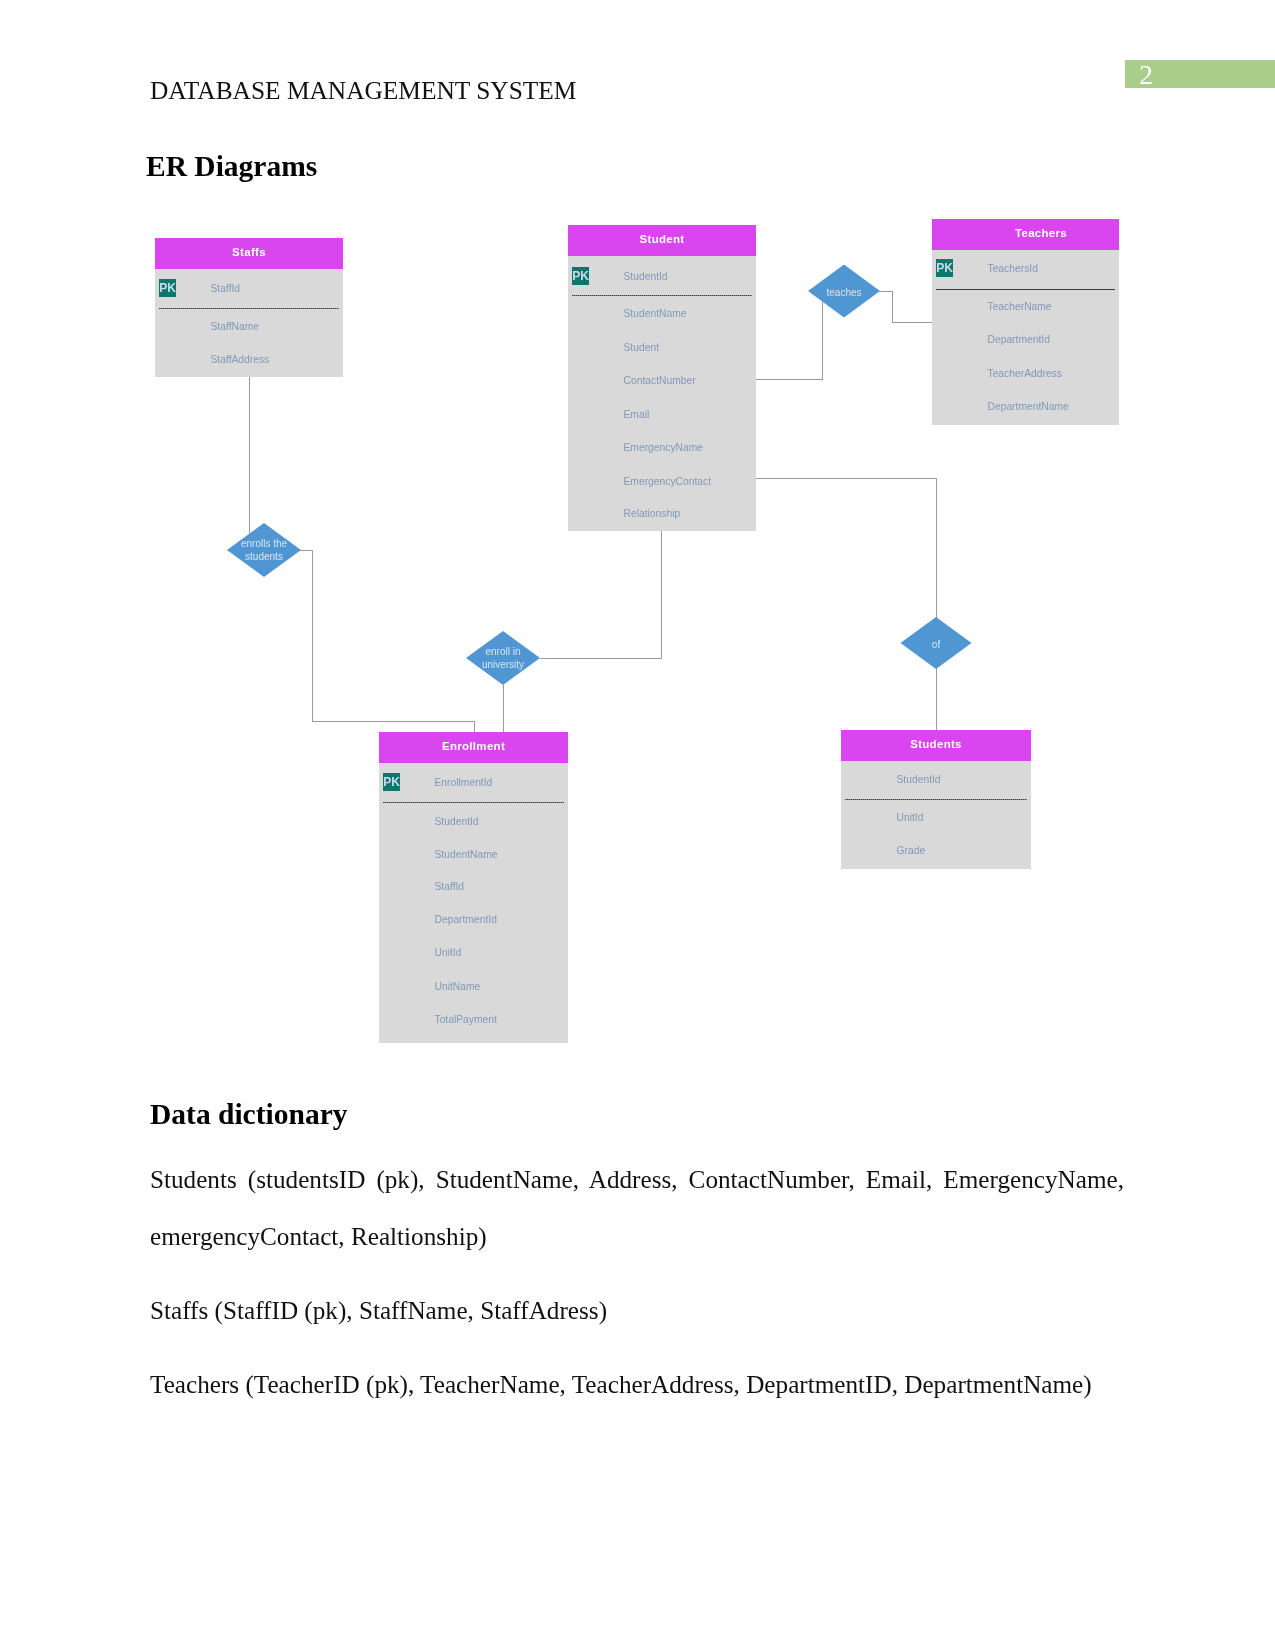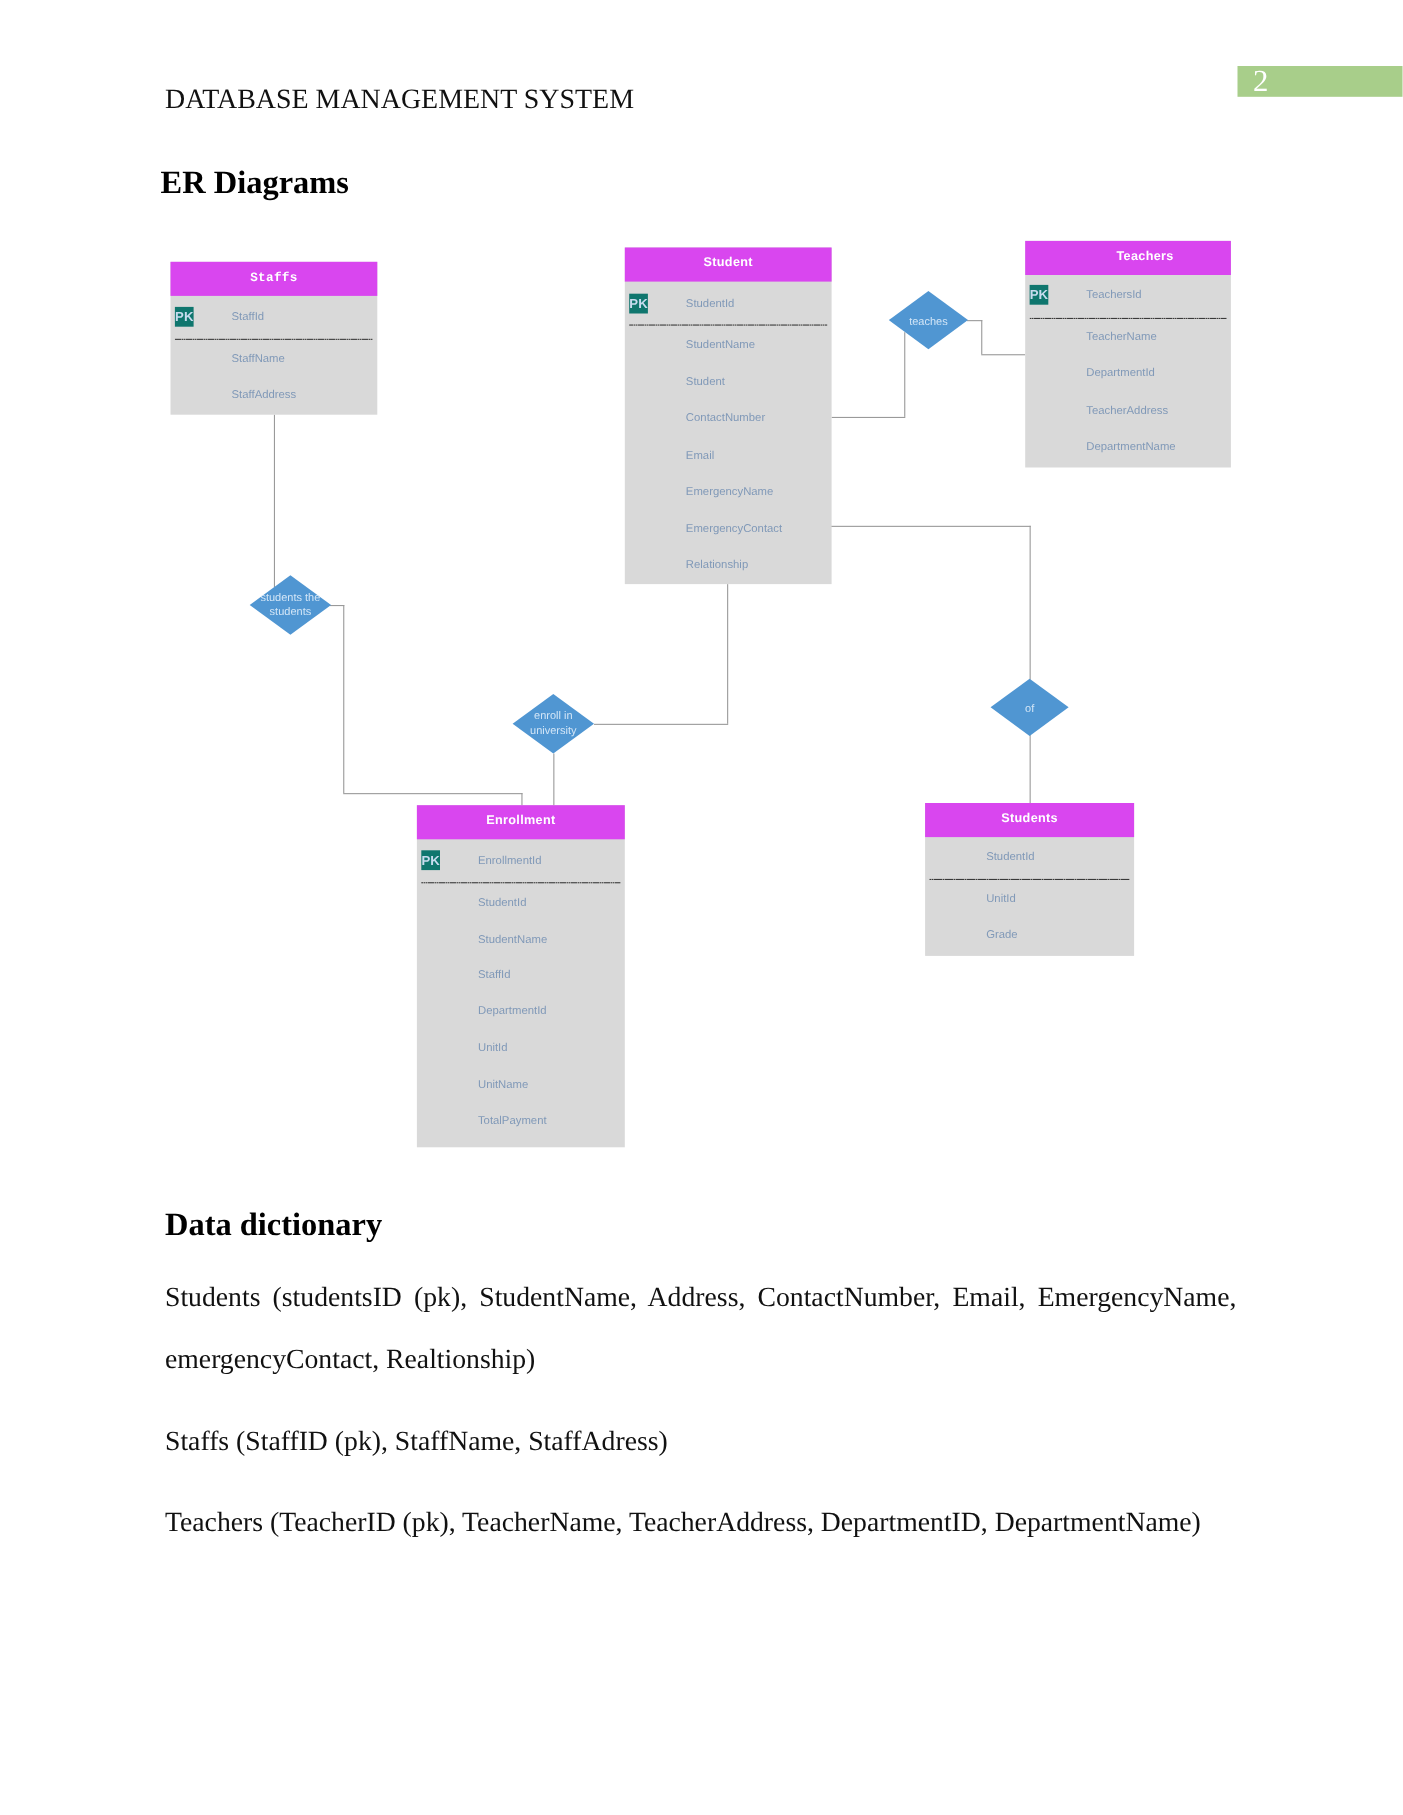--- a/index.html
+++ b/index.html
@@ -61,21 +61,21 @@
       <div class="vline" style="left:661px;top:531px;height:127px;"></div>
       <div class="hline" style="left:756px;top:379px;width:67px;"></div>
       <div class="vline" style="left:822px;top:302px;height:77px;"></div>
       <div class="hline" style="left:879px;top:291px;width:14px;"></div>
       <div class="vline" style="left:892px;top:291px;height:31px;"></div>
       <div class="hline" style="left:892px;top:322px;width:40px;"></div>
       <div class="hline" style="left:752px;top:478px;width:185px;"></div>
       <div class="vline" style="left:936px;top:478px;height:140px;"></div>
       <div class="vline" style="left:936px;top:667px;height:64px;"></div>
       <div class="entity" style="left:155px;top:238px;width:188px;height:139px;">
-        <div class="ehead" style="height:31px;font-family:Liberation Mono, monospace;">
+        <div class="ehead" style="height:31px;">
           <span>Staffs</span>
         </div>
       </div>
       <div class="pk" style="left:159px;top:279px;">
         <span>PK</span>
       </div>
       <div class="sep" style="left:159px;top:308px;width:180px;"></div>
       <div class="attr" style="left:210.5px;top:282px;">StaffId</div>
       <div class="attr" style="left:210.5px;top:320px;">StaffName</div>
       <div class="attr" style="left:210.5px;top:353px;">StaffAddress</div>
@@ -135,21 +135,21 @@
       <div class="sep" style="left:845px;top:799px;width:182px;"></div>
       <div class="attr" style="left:896.5px;top:773px;">StudentId</div>
       <div class="attr" style="left:896.5px;top:811px;">UnitId</div>
       <div class="attr" style="left:896.5px;top:844px;">Grade</div>
       <svg class="diamond-layer" width="1275" height="1650" style="position:absolute;left:0;top:0;pointer-events:none;">
         <polygon points="264,523 301,550 264,577 227,550" fill="#5096d2"></polygon>
         <polygon points="503,631 540,658 503,685 466,658" fill="#5096d2"></polygon>
         <polygon points="844,264.5 880,291 844,317.5 808,291" fill="#5096d2"></polygon>
         <polygon points="936,617 971.5,643 936,669 900.5,643" fill="#5096d2"></polygon>
       </svg>
-      <div class="dlabel" style="left:219px;top:537.3px;width:90px;"><span>students the</span><br><span>students</span></div>
+      <div class="dlabel" style="left:219px;top:537.3px;width:90px;"><span>enrolls the</span><br><span>students</span></div>
       <div class="dlabel" style="left:458px;top:645.3px;width:90px;"><span>enroll in</span><br><span>university</span></div>
       <div class="dlabel" style="left:799px;top:286.1px;width:90px;"><span>teaches</span></div>
       <div class="dlabel" style="left:891px;top:638.1px;width:90px;"><span>of</span></div>
     </div>
 
   <div id="h-dd">Data dictionary</div>
 
   <div class="para nowrap" id="p1" style="left:150px;top:1282px;">Staffs (StaffID (pk), StaffName, StaffAdress)</div>
   <div class="para" id="p0" style="left:150px;top:1150.7px;width:974px;">Students (studentsID (pk), StudentName, Address, ContactNumber, Email, EmergencyName, emergencyContact, Realtionship)</div>
   <div class="para nowrap" id="p2" style="left:150px;top:1355.5px;">Teachers (TeacherID (pk), TeacherName, TeacherAddress, DepartmentID, DepartmentName)</div>

